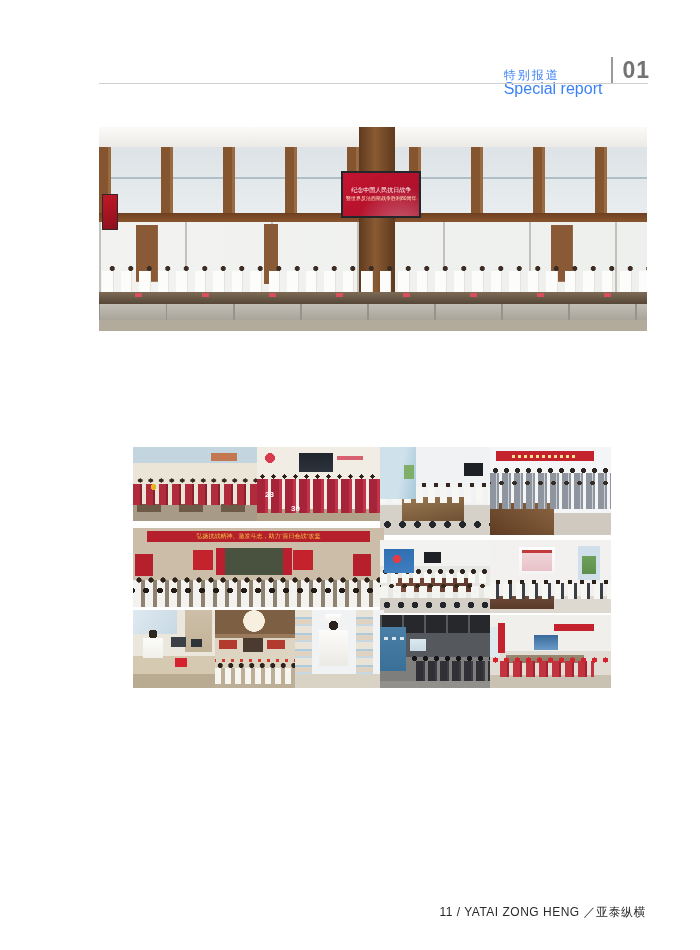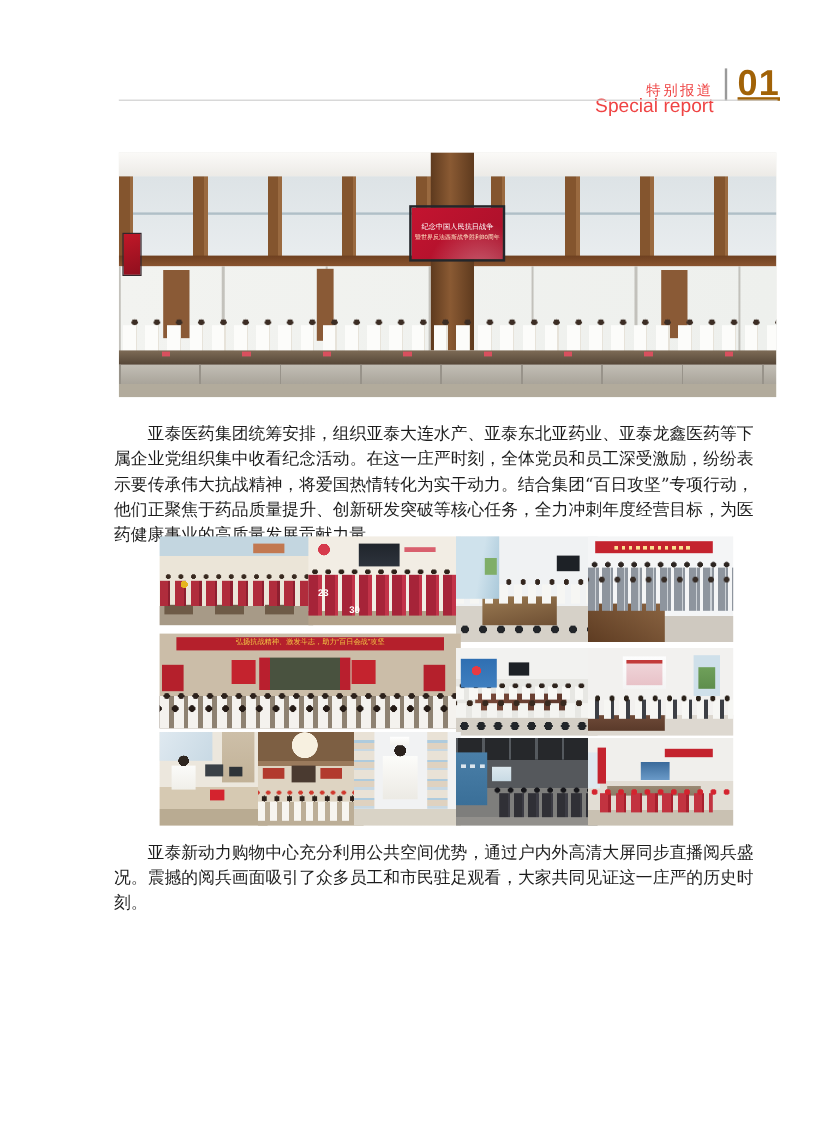--- a/index.html
+++ b/index.html
@@ -1,25 +1,25 @@
 <!DOCTYPE html>
 <html><head>
 <meta charset="utf-8">
 <style>
   html,body{margin:0;padding:0;background:#ffffff;}
   .page{position:relative;width:700px;height:950px;background:#fff;margin:0 auto;overflow:hidden;
         font-family:"Liberation Sans","DejaVu Sans",sans-serif;}
 
   
   .hdr-row{position:absolute;top:44px;right:50px;display:flex;align-items:center;gap:9px;}
-  .hdr-titles{text-align:right;color:#ef4444;margin-top:24px;}
+  .hdr-titles{color:#3b82f6;margin-top:24px;}
   .hdr-cn{font-size:12px;letter-spacing:2px;line-height:14px;}
   .hdr-en{font-size:16px;line-height:14px;}
   .hdr-div{width:2px;height:27px;background:#9a9a9a;}
-  .hdr-num{font-size:30px;line-height:30px;font-weight:700;color:#a16207;letter-spacing:1px;text-decoration:underline;}
+  .hdr-num{font-size:23px;line-height:30px;font-weight:700;color:#737373;letter-spacing:1px;}
   .hdr-rule{position:absolute;left:99px;right:52px;top:83px;height:1px;background:#cfcfcf;}
 
   
   .para-block{position:absolute;left:95px;width:533px;color:#1c1c1c;
       font-family:"DejaVu Serif","Liberation Serif",serif;
       font-size:14px;line-height:21px;text-align:justify;}
   .para-block p{margin:0;text-indent:2em;}
   #para1{top:352px;}
   #paras234{top:701px;}
 
@@ -202,23 +202,20 @@
       <div class="l2">暨世界反法西斯战争胜利80周年</div>
     </div>
     <div class="mp-side"></div>
     <div class="mp-heads"></div>
     <div class="mp-shirts"></div>
     <div class="mp-table"></div>
     <div class="mp-front"></div>
     <div class="mp-carpet"></div>
   </div>
 
-  <div class="para-block" id="para1">
-    <p>亚泰医药集团统筹安排，组织亚泰大连水产、亚泰东北亚药业、亚泰龙鑫医药等下属企业党组织集中收看纪念活动。在这一庄严时刻，全体党员和员工深受激励，纷纷表示要传承伟大抗战精神，将爱国热情转化为实干动力。结合集团“百日攻坚”专项行动，他们正聚焦于药品质量提升、创新研发突破等核心任务，全力冲刺年度经营目标，为医药健康事业的高质量发展贡献力量。</p>
-  </div>
 
   <div>
     <div class="ph ph-a"></div>
     <div class="ph ph-b">
       <span class="num23">23</span>
       <span class="num40">30</span>
     </div>
     <div class="ph ph-c"></div>
     <div class="ph ph-d"></div>
     <div class="ph ph-stage">
@@ -227,17 +224,17 @@
     <div class="ph ph-e"></div>
     <div class="ph ph-f"></div>
     <div class="ph ph-g"></div>
     <div class="ph ph-h"></div>
     <div class="ph ph-i"></div>
     <div class="ph ph-j"></div>
     <div class="ph ph-k"></div>
   </div>
 
   <div class="para-block" id="paras234">
-    <p>亚泰新动力购物中心充分利用公共空间优势，通过户内外高清大屏同步直播阅兵盛况。震撼的阅兵画面吸引了众多员工和市民驻足观看，大家共同见证这一庄严的历史时刻。</p>
-  </div>
-
+  </div>
+
+  <div class="footer">11 / YATAI ZONG HENG ／亚泰纵横</div>
 
 </div>
 
 </body></html>

